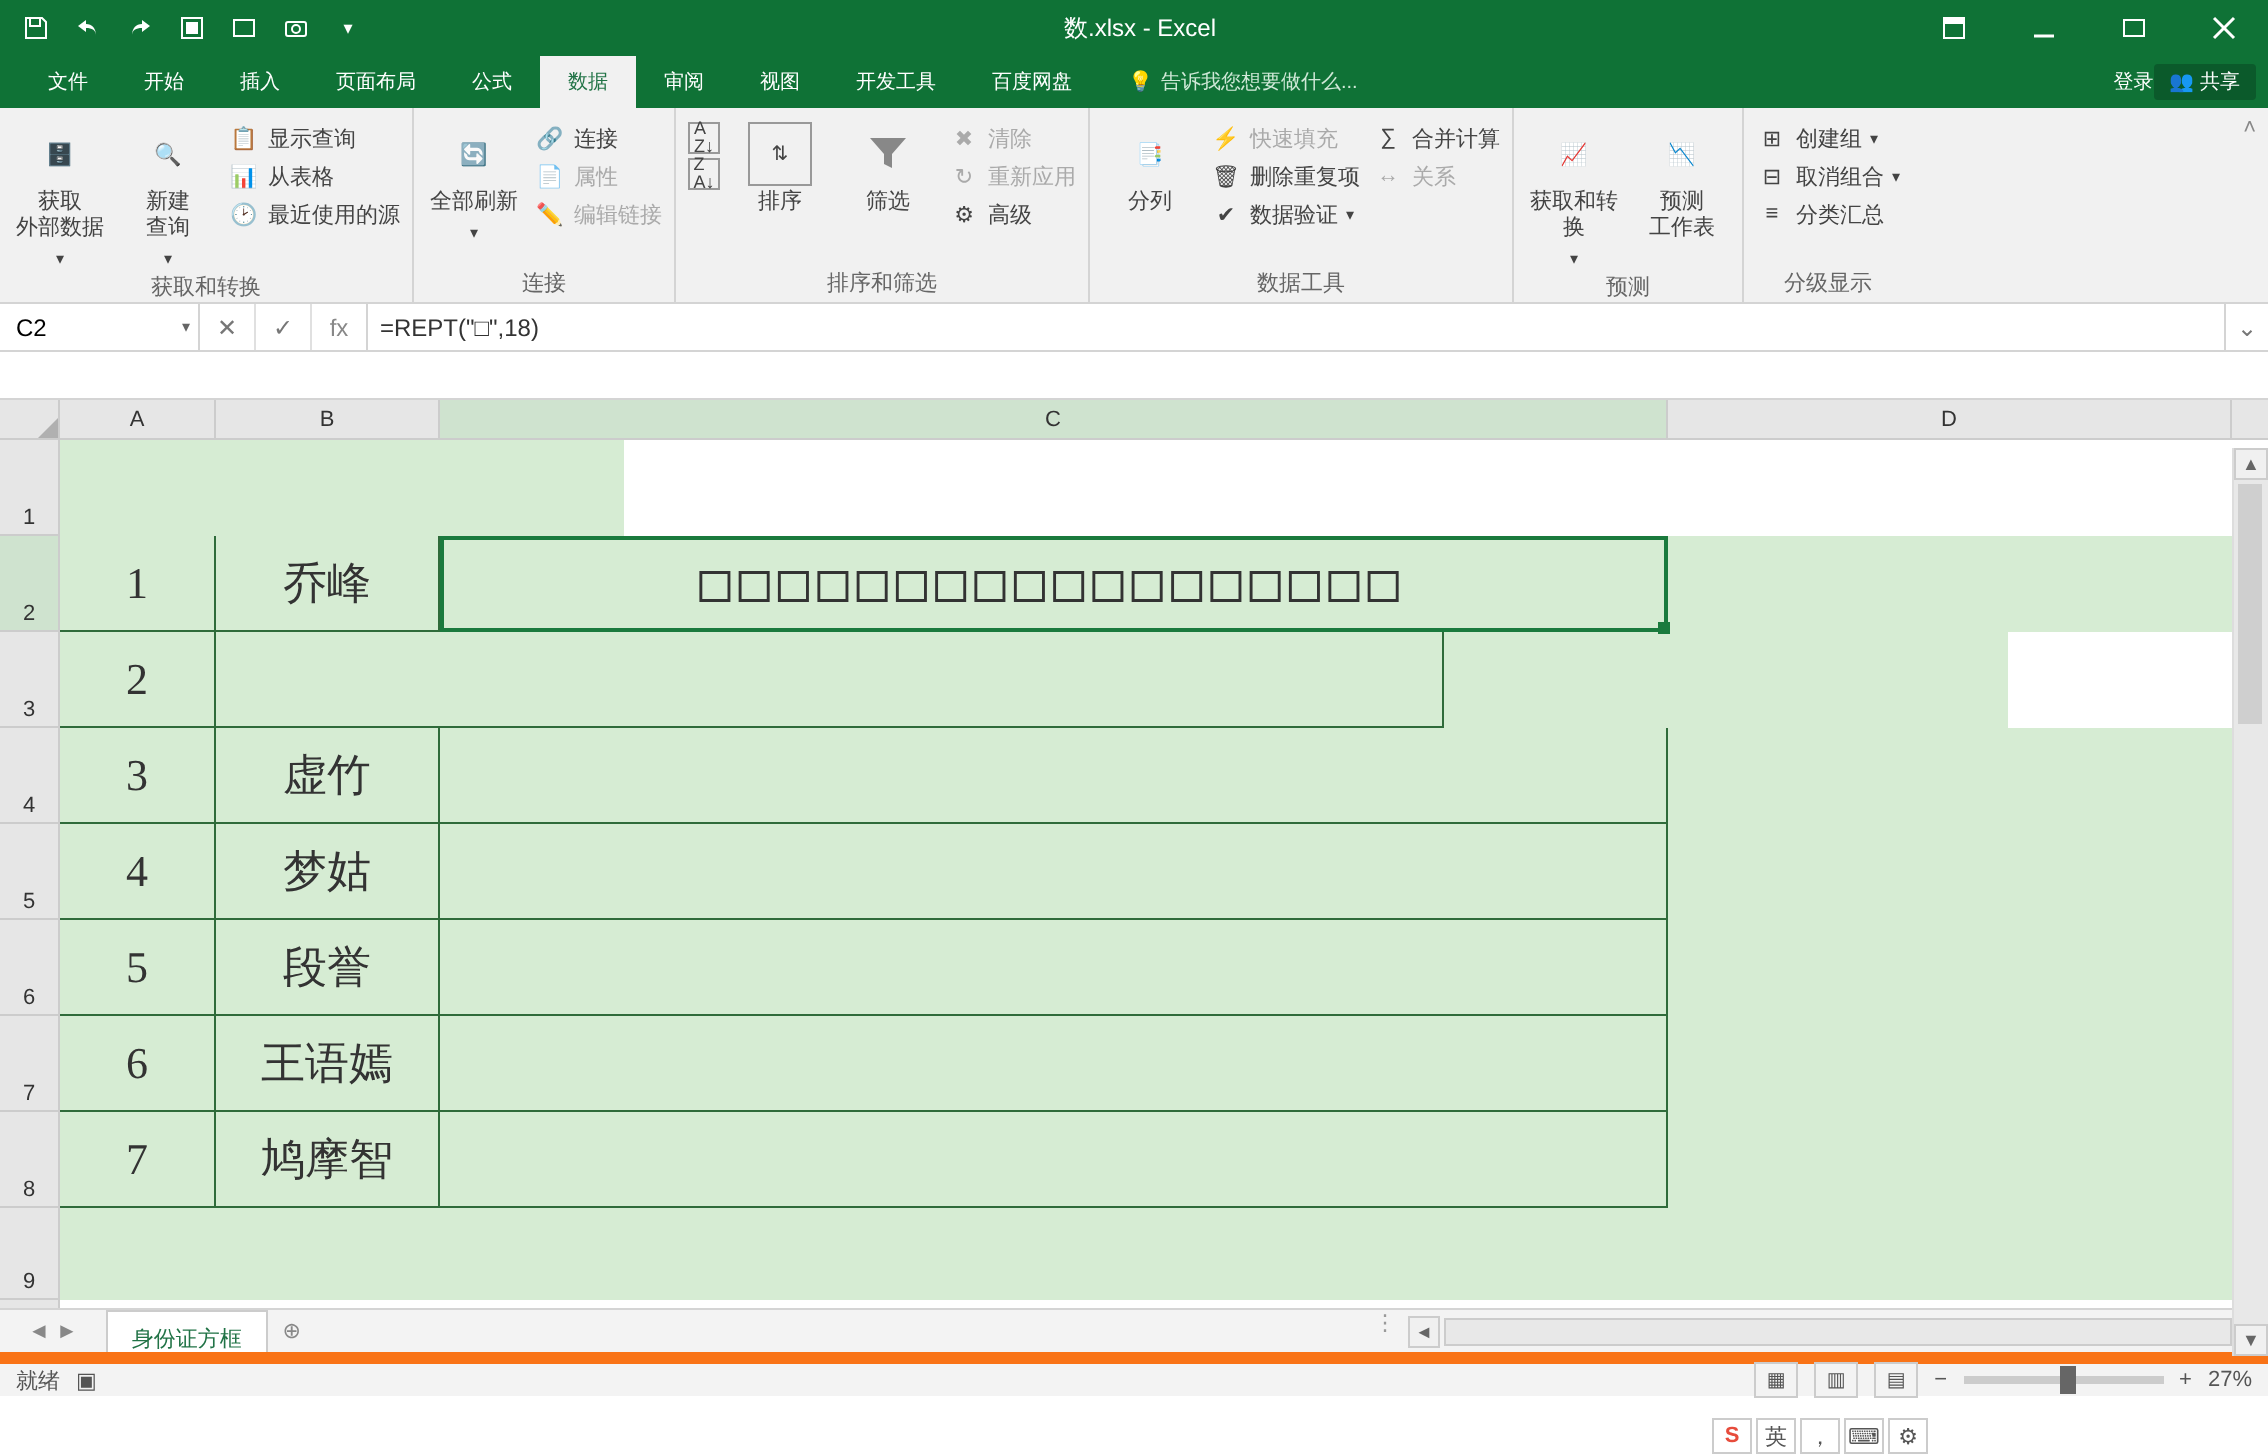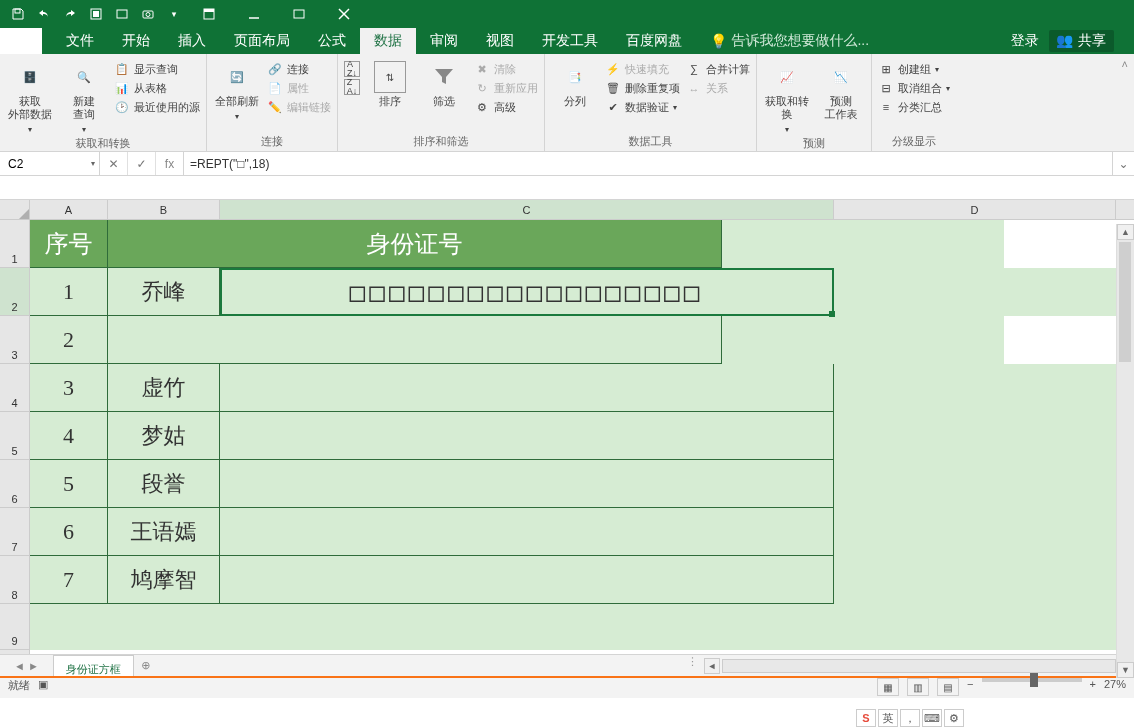--- a/index.html
+++ b/index.html
@@ -8,26 +8,26 @@
 
 .title-bar { height: 28px; background: #0f7236; display: flex; align-items: center; color: #fff; font-size: 12px; }
 .qa-icons { display: flex; align-items: center; padding-left: 6px; gap: 2px; }
 .qa-btn { width: 24px; height: 24px; display: flex; align-items: center; justify-content: center; cursor: pointer; }
 .qa-btn svg { fill: #fff; }
 .title-text { flex: 1; text-align: center; font-size: 12px; }
 .win-controls { display: flex; }
 .win-btn { width: 45px; height: 28px; display: flex; align-items: center; justify-content: center; cursor: pointer; }
 
 
-.menu-bar { height: 26px; background: #0f7236; display: flex; align-items: stretch; color: #fff; font-size: 14px; padding-left: 10px; margin-left: 42px; }
+.menu-bar { height: 26px; background: #0f7236; display: flex; align-items: stretch; color: #fff; font-size: 10px; padding-left: 10px; }
 .menu-tab { padding: 0 14px; display: flex; align-items: center; cursor: pointer; }
 .menu-tab.active { background: #f1f1f1; color: #217346; }
 .menu-bar .spacer { flex: 1; }
 .tell-me { display: flex; align-items: center; gap: 4px; color: #cfe8d7; padding-left: 14px; }
-.right-menu { display: flex; align-items: center; padding-right: 20px; gap: 10px; }
+.right-menu { display: flex; align-items: center; padding-right: 6px; }
 .share-btn { background: #0b5a2b; padding: 2px 8px; border-radius: 2px; }
 
 
 .ribbon { height: 98px; background: #f1f1f1; border-bottom: 1px solid #d4d4d4; display: flex; font-size: 11px; color: #444; }
 .rgroup { border-right: 1px solid #d4d4d4; display: flex; flex-direction: column; padding: 3px 6px 0; }
 .rgroup .body { flex: 1; display: flex; align-items: flex-start; gap: 6px; }
 .rgroup .label { text-align: center; font-size: 11px; color: #666; padding-bottom: 2px; }
 .big-btn { display: flex; flex-direction: column; align-items: center; width: 48px; padding-top: 4px; cursor: pointer; gap: 2px; }
 .big-btn .ico { width: 32px; height: 32px; display:flex; align-items:center; justify-content:center; }
 .big-btn span { text-align: center; line-height: 13px; }
@@ -80,21 +80,21 @@
 .sheet-bar { height:22px; border-top:1px solid #d4d4d4; display:flex; align-items:stretch; font-size:11px; background:#f3f3f3; }
 .sheet-nav { display:flex; align-items:center; gap:8px; padding:0 14px; color:#888; }
 .sheet-tab { background:#fff; border:1px solid #ccc; border-bottom:none; padding:6px 12px; color:#217346; }
 .sheet-add { width:24px; display:flex; align-items:center; justify-content:center; color:#888; cursor:pointer; }
 .sheet-bar .sp { flex:1; }
 .hscroll { width: 430px; display:flex; align-items:center; }
 .hscroll .track { flex:1; height:14px; background:#e8e8e8; border:1px solid #ccc; margin:0 2px; position:relative; }
 .hscroll .arrow { width:16px; height:16px; display:flex; align-items:center; justify-content:center; border:1px solid #ccc; background:#f0f0f0; font-size:9px; color:#666; cursor:pointer;}
 
 
-.status-bar { height:22px; background:#f3f3f3; border-top:2px solid #f97316; display:flex; font-size:11px; color:#555; padding:0 8px; gap:8px; }
+.status-bar { height:22px; background:#f3f3f3; border-top:6px solid #f97316; display:flex; align-items:center; font-size:11px; color:#555; padding:0 8px; gap:8px; }
 .status-bar .sp{flex:1;}
 .view-btn { width:22px; height:18px; border:1px solid #ccc; display:flex; align-items:center; justify-content:center; cursor:pointer; font-size:10px; }
 .zoom-track { width:100px; height:4px; background:#ccc; position:relative; }
 .zoom-track .tk { position:absolute; left:50%; top:-4px; width:2px; height:12px; background:#888; }
 .zoom-track .hd { position:absolute; left:48%; top:-5px; width:8px; height:14px; background:#666; }
 
 
 .vscroll { position:absolute; right:0; top:224px; width:18px; height:454px; background:#f0f0f0; border-left:1px solid #ddd; display:flex; flex-direction:column; }
 .vscroll .arrow{height:16px; display:flex; align-items:center; justify-content:center; font-size:9px; color:#666; border:1px solid #ccc; background:#f0f0f0; cursor:pointer;}
 .vscroll .track{flex:1; background:#e8e8e8; position:relative;}
@@ -138,20 +138,21 @@
         </svg>
       </div>
     <div class="qa-btn">
         <svg width="14" height="14">
           <rect x="2" y="4" width="10" height="7" rx="1" fill="none" stroke="#fff"></rect>
           <circle cx="7" cy="7.5" r="2" fill="none" stroke="#fff"></circle>
         </svg>
       </div>
     <div class="qa-btn" style="font-size:9px;color:#fff;">▾</div>
   </div>
+  <div class="title-text">数.xlsx - Excel</div>
   <div class="win-controls">
     <div class="win-btn">
         <svg width="12" height="12">
           <rect x="1" y="1" width="10" height="10" fill="none" stroke="#fff"></rect>
           <rect x="1" y="1" width="10" height="3" fill="#fff"></rect>
         </svg>
       </div>
     <div class="win-btn">
         <svg width="12" height="12">
           <line x1="1" y1="10" x2="11" y2="10" stroke="#fff" stroke-width="1.5"></line>
@@ -394,22 +395,20 @@
   </div>
   <div class="col-area">
     <div class="col-headers">
       <div class="colh A">A</div>
       <div class="colh B">B</div>
       <div class="colh C sel">C</div>
       <div class="colh D">D</div>
     </div>
     <div class="cells">
       <div class="row head-row">
-        <div class="cell cA">序号</div>
-        <div class="cell cC">身份证号</div>
         <div class="cell cD" style="background:#d6ecd3;border:none"></div>
       </div>
       <div class="row body-row">
         <div class="cell cA">1</div>
         <div class="cell cB">乔峰</div>
         <div class="cell cC boxes">□□□□□□□□□□□□□□□□□□</div>
         <div class="cell cD"></div>
       </div>
       <div class="row body-row">
         <div class="cell cA">2</div>

